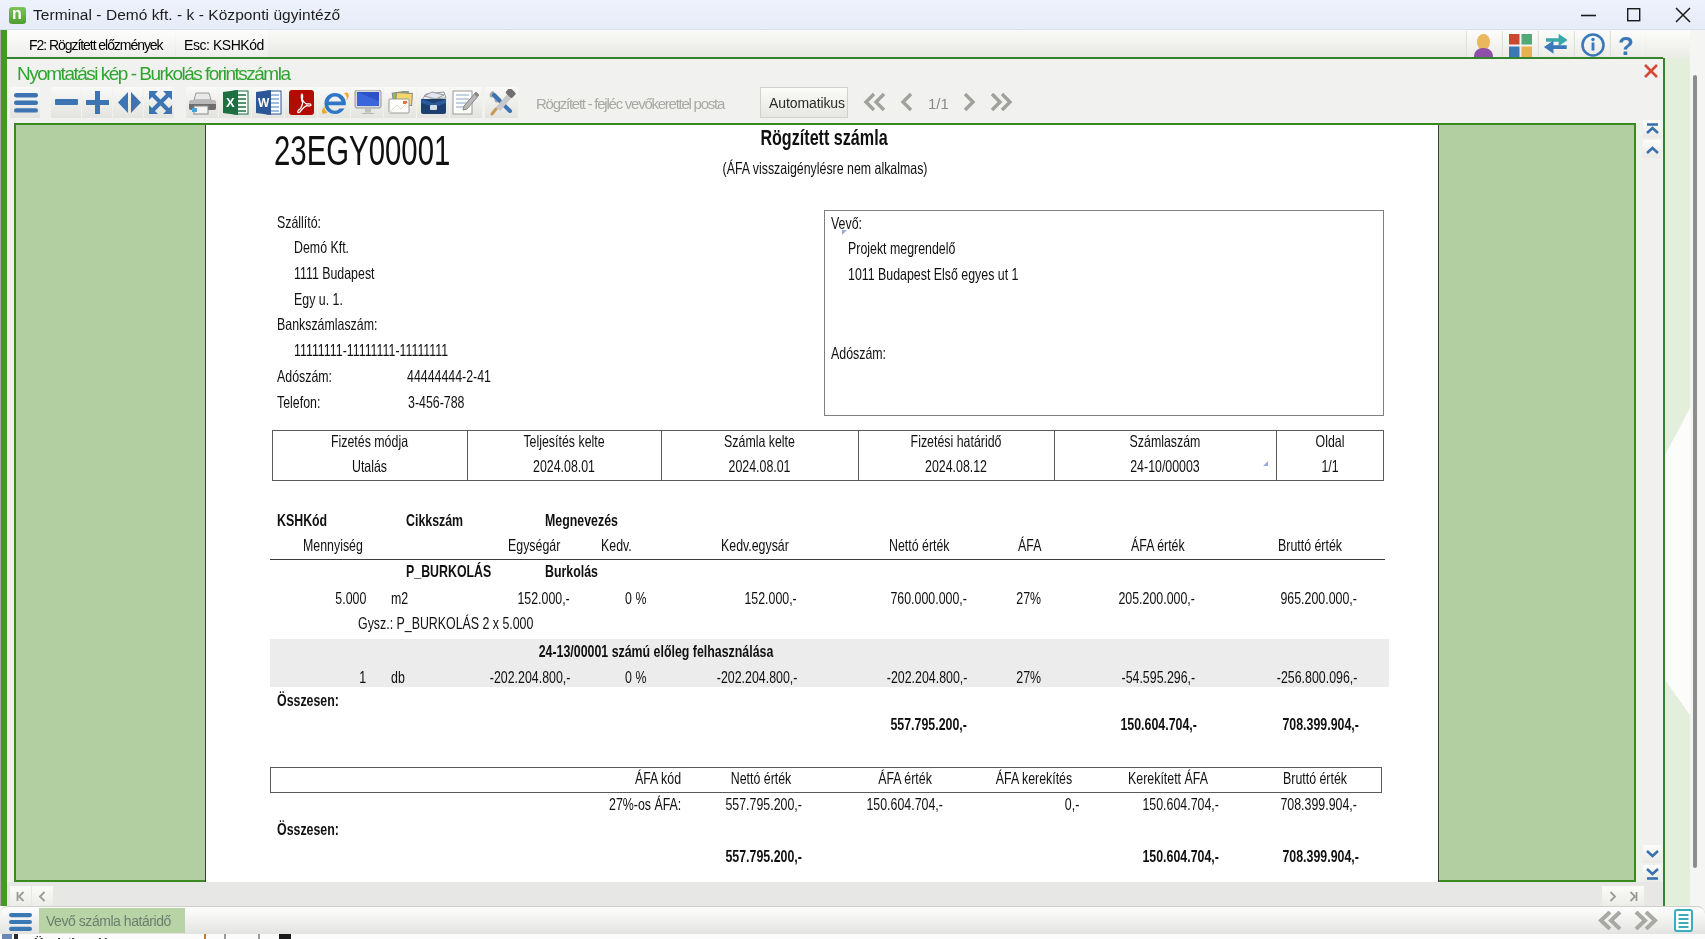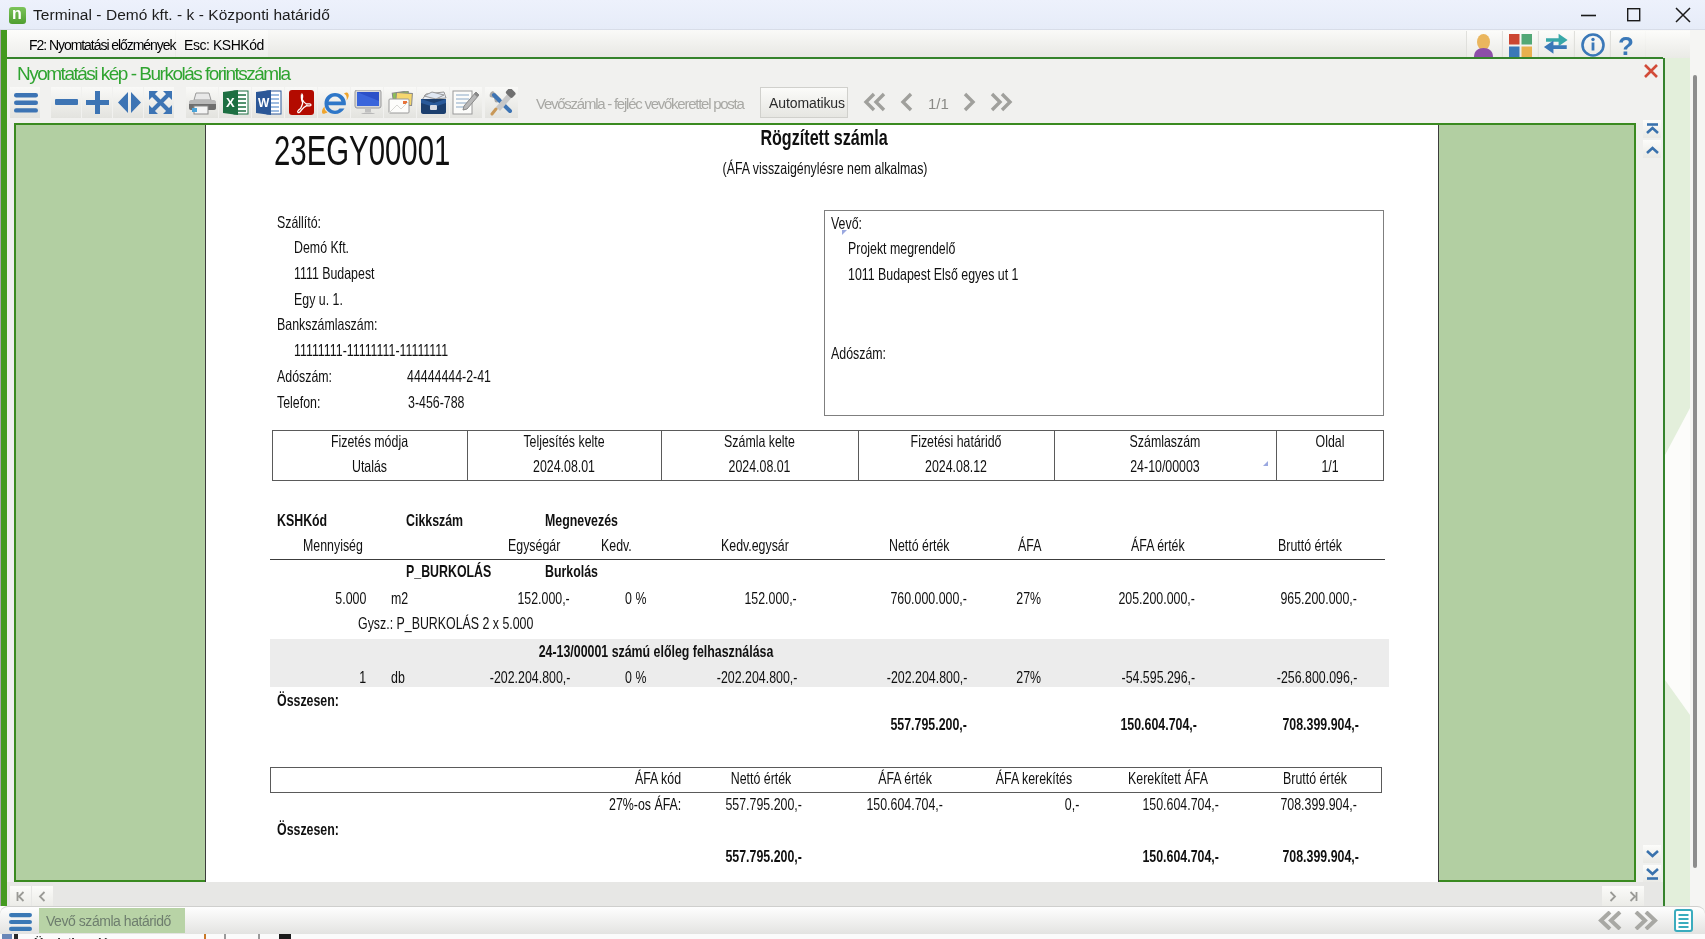--- a/index.html
+++ b/index.html
@@ -71,35 +71,35 @@
 #page > * { margin-top:-1px; }
 </style>
 </head>
 <body>
 <div id="root">
 
   <div id="titlebar" class="abs"></div>
   <div id="appicon" class="abs">
       <span>n</span>
     </div>
-  <div id="title" class="abs nw">Terminal - Demó kft. - k - Központi határidő</div>
+  <div id="title" class="abs nw">Terminal - Demó kft. - k - Központi ügyintéző</div>
   <svg class="abs" style="left:1581px; top:14px;" width="16" height="3">
       <path d="M0 1.5h15" stroke="#1a1a1a" stroke-width="1.6"></path>
     </svg>
   <svg class="abs" style="left:1627px; top:8px;" width="14" height="14">
       <rect x="0.7" y="0.7" width="12" height="12" fill="none" stroke="#1a1a1a" stroke-width="1.4"></rect>
     </svg>
   <svg class="abs" style="left:1675px; top:7px;" width="16" height="16">
       <path d="M1 1l14 14M15 1L1 15" stroke="#1a1a1a" stroke-width="1.5"></path>
     </svg>
 
   <div id="menurow" class="abs"></div>
   <div id="f2zone" class="abs"></div>
   <div id="esczone" class="abs"></div>
-  <div id="menutext" class="abs nw"><span class="key">F2:</span><span class="lbl"> Nyomtatási előzmények</span></div>
+  <div id="menutext" class="abs nw"><span class="key">F2:</span><span class="lbl"> Rögzített előzmények</span></div>
   <div id="menutext2" class="abs nw"><span class="key">Esc:</span><span class="lbl"> KSHKód</span></div>
 
   <div class="abs mbtn" style="left:1466px;"></div>
   <div class="abs mbtn" style="left:1502px;"></div>
   <div class="abs mbtn" style="left:1538px;"></div>
   <div class="abs mbtn" style="left:1574px;"></div>
   <div class="abs mbtn" style="left:1610px;"></div>
   <div class="abs" style="left:1646px; top:31px; width:59px; height:27px; background:linear-gradient(#fcfcfa,#eaeae6);"></div>
 
   <svg class="abs" style="left:1471px; top:33px;" width="25" height="24">
@@ -241,21 +241,21 @@
   </svg>
 
   <svg class="abs" style="left:488px; top:89px;" width="28" height="27">
     <path d="M5 2C2 3 1 6 2 8l4 1 1 4c2 1 5 0 6-3L8 5z" fill="#a8a8a8"></path>
     <path d="M6 6l16 16" stroke="#3d74b4" stroke-width="4" stroke-linecap="round"></path>
     <path d="M22 2l4 4-14 16-4-4z" fill="#c8c8c8"></path>
     <rect x="18" y="0" width="9" height="7" rx="2" fill="#707070" transform="rotate(45 22 4)"></rect>
     <path d="M8 20l-4 5" stroke="#c89858" stroke-width="3" stroke-linecap="round"></path>
   </svg>
 
-  <div id="reporttxt" class="abs nw">Vevőszámla - fejléc vevőkerettel posta</div>
+  <div id="reporttxt" class="abs nw">Rögzített - fejléc vevőkerettel posta</div>
   <div id="autobtn" class="abs">
       <span>Automatikus</span>
     </div>
 
   <svg class="abs" style="left:862px; top:92px;" width="26" height="20">
       <path d="M12 2L4 10l8 8M22 2l-8 8 8 8" fill="none" stroke="#a0a09c" stroke-width="3.4"></path>
     </svg>
   <svg class="abs" style="left:899px; top:92px;" width="16" height="20">
       <path d="M12 2L4 10l8 8" fill="none" stroke="#a0a09c" stroke-width="3.4"></path>
     </svg>

